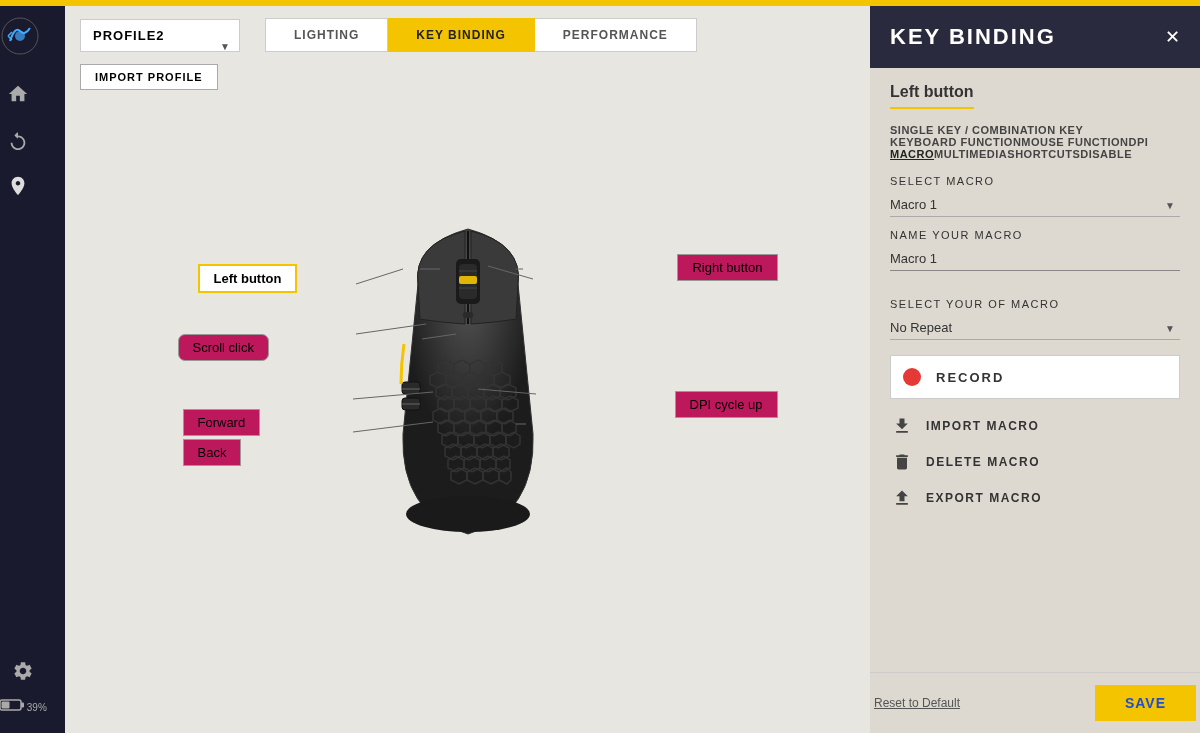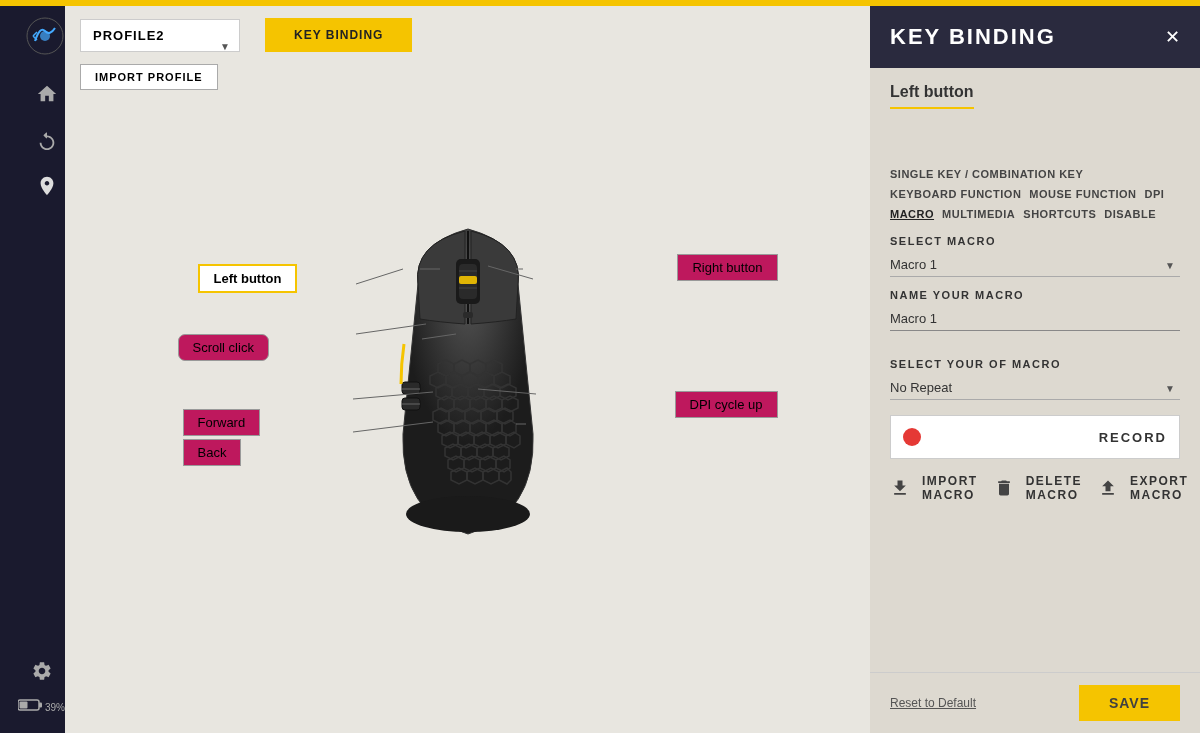--- a/index.html
+++ b/index.html
@@ -17,21 +17,21 @@
       flex: 1;
       overflow: hidden;
     }
 
     
     .sidebar {
       width: 65px;
       background: #1a1a2e;
       display: flex;
       flex-direction: column;
-      align-items: flex-end;
+      align-items: flex-start;
       padding: 10px 0;
       gap: 10px;
     }
 
     .sidebar-logo {
       width: 40px;
       height: 40px;
       margin-bottom: 10px;
     }
 
@@ -235,41 +235,39 @@
       color: #333;
       border-bottom: 2px solid #f5c400;
       padding-bottom: 6px;
       margin-bottom: 15px;
       display: inline-block;
     }
 
     .options-grid {
       display: flex;
       flex-wrap: wrap;
-      gap: 8px;
       margin-bottom: 15px;
       font-size: 11px;
       color: #444;
-      margin-top: 44px;
     }
 
     .option-item {
       cursor: pointer;
       letter-spacing: 0.5px;
       font-weight: 600;
     }
 
     .option-item.active {
       text-decoration: underline;
       color: #222;
     }
 
     .section-label {
       font-size: 11px;
-      font-weight: 700;
+      font-weight: 400;
       letter-spacing: 1.5px;
       color: #333;
       margin-bottom: 6px;
       margin-top: 12px;
     }
 
     .select-wrapper {
       position: relative;
       display: flex;
       align-items: center;
@@ -309,41 +307,42 @@
       margin-bottom: 15px;
     }
 
     .record-btn {
       width: 100%;
       padding: 12px;
       background: white;
       border: 1px solid #ccc;
       display: flex;
       align-items: center;
-      justify-content: space-between;
+      justify-content: flex-start;
       gap: 15px;
       cursor: pointer;
       font-size: 13px;
       font-weight: 700;
       letter-spacing: 2px;
       color: #333;
       margin: 15px 0;
     }
 
     .record-dot {
       width: 18px;
       height: 18px;
       border-radius: 50%;
       background: #e53935;
     }
 
     .macro-actions {
       display: flex;
-      flex-direction: row;
+      flex-direction: column;
       gap: 12px;
+      text-align: center;
     }
 
     .macro-action-item {
       display: flex;
       align-items: center;
       gap: 12px;
       cursor: pointer;
       font-size: 12px;
       font-weight: 700;
       letter-spacing: 1.5px;
@@ -353,21 +352,21 @@
     .macro-action-icon {
       width: 24px;
       height: 24px;
       display: flex;
       align-items: center;
       justify-content: center;
       font-size: 16px;
     }
 
     .right-panel-footer {
-      padding: 12px 20px;
+      padding: 12px 4px;
       display: flex;
       align-items: center;
       justify-content: space-between;
       border-top: 1px solid #ccc;
       background: #ddd9d0;
     }
 
     .reset-btn {
       background: none;
       border: none;
@@ -378,21 +377,21 @@
     }
 
     .save-btn {
       background: #f5c400;
       border: none;
       padding: 10px 30px;
       font-size: 14px;
       font-weight: 700;
       letter-spacing: 1px;
       cursor: pointer;
-      color: #404040;
+      color: #1d4ed8;
     }
 
     
     .mouse-illustration {
       width: 220px;
       height: 360px;
     }
   </style>
 </head>
 <body>
@@ -450,21 +449,23 @@
 
     <div class="toolbar">
       <div class="profile-select">
         <select>
           <option>PROFILE1</option>
           <option selected="">PROFILE2</option>
           <option>PROFILE3</option>
         </select>
       </div>
       <div class="tab-buttons">
+        <button class="tab-btn">LIGHTING</button>
         <button class="tab-btn active">KEY BINDING</button>
+        <button class="tab-btn">PERFORMANCE</button>
       </div>
     </div>
 
     <div class="action-buttons">
       <button class="action-btn">IMPORT PROFILE</button>
     </div>
 
     <div class="mouse-area">
       <div class="mouse-svg-container">
 

